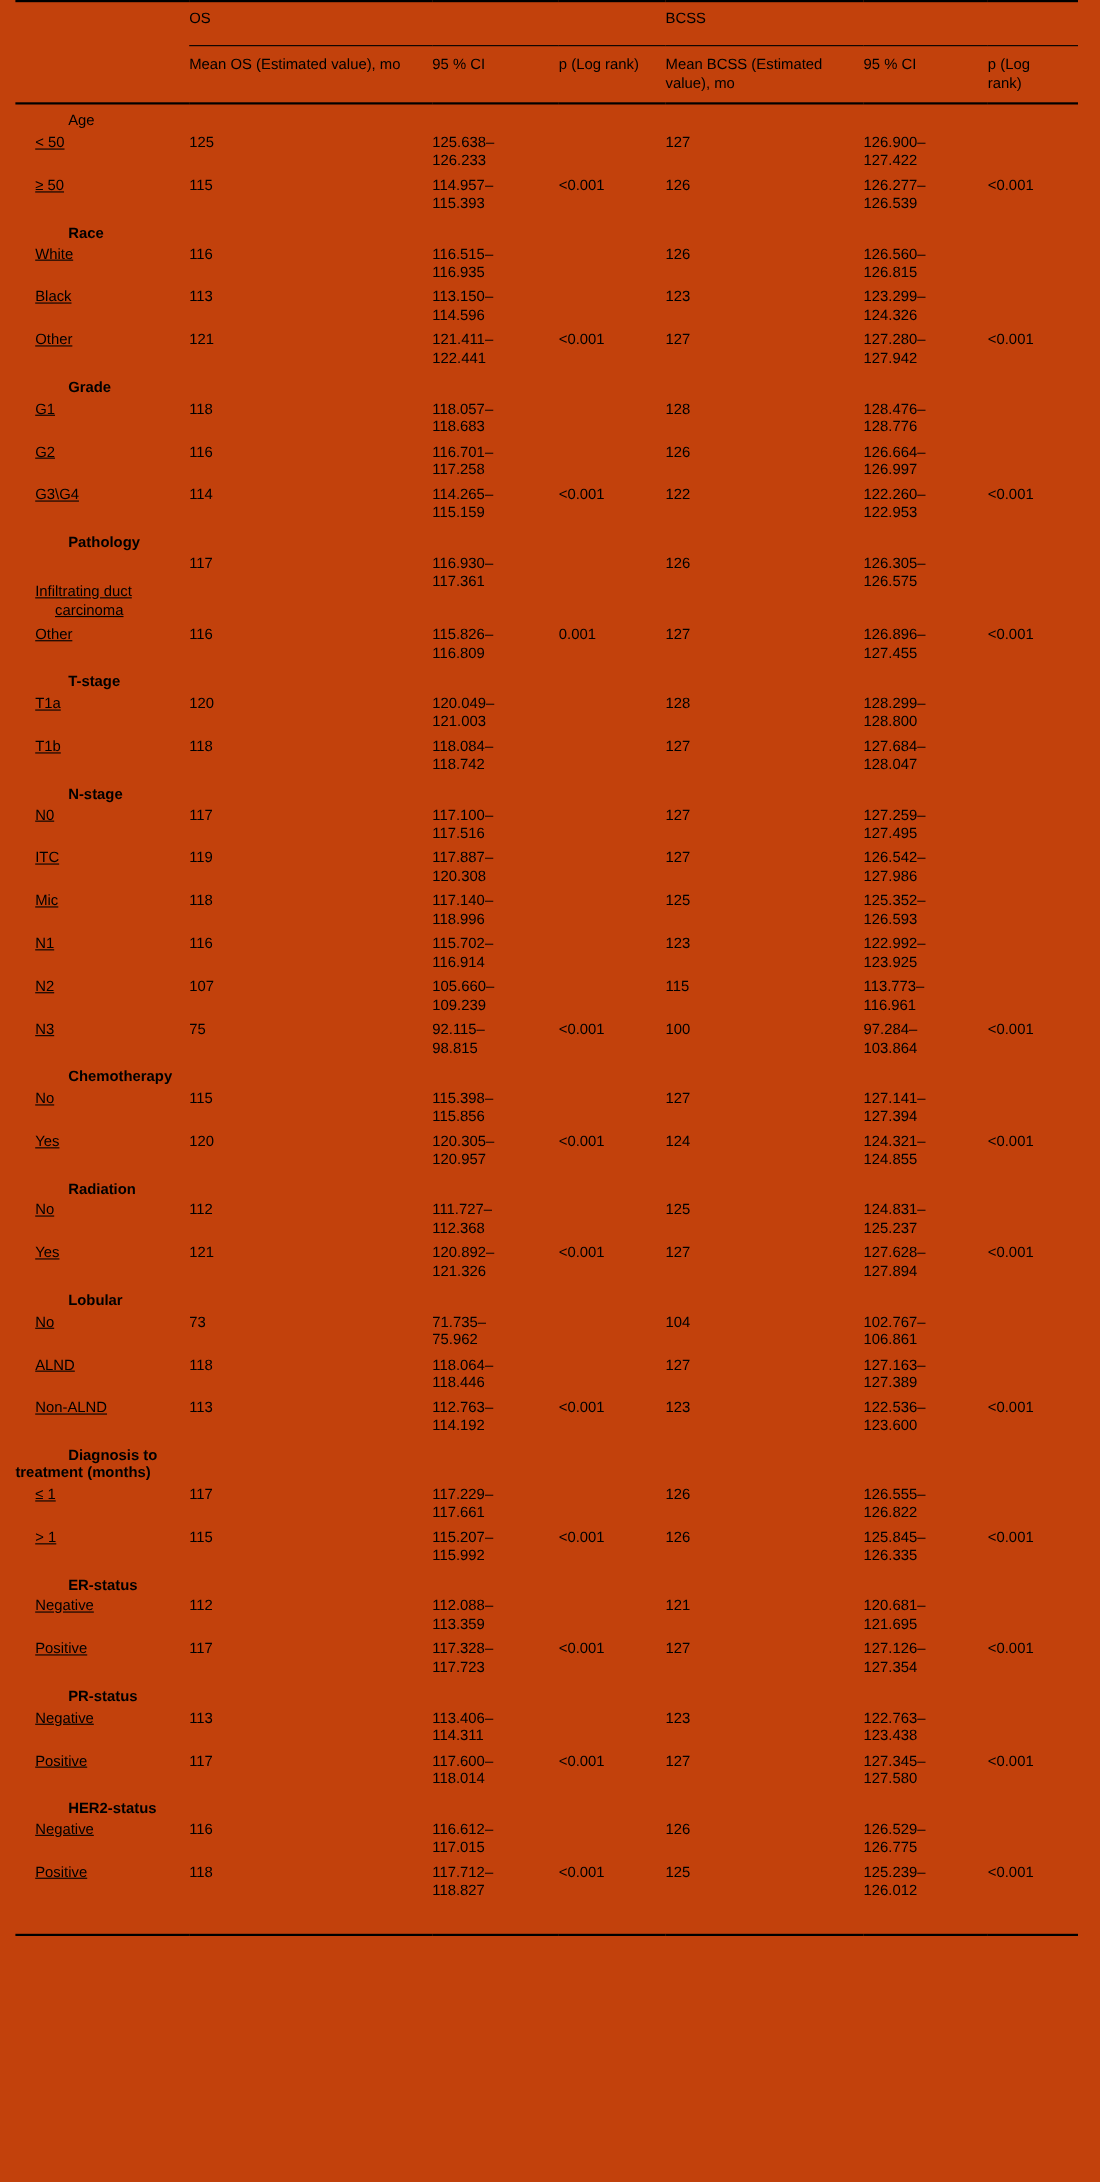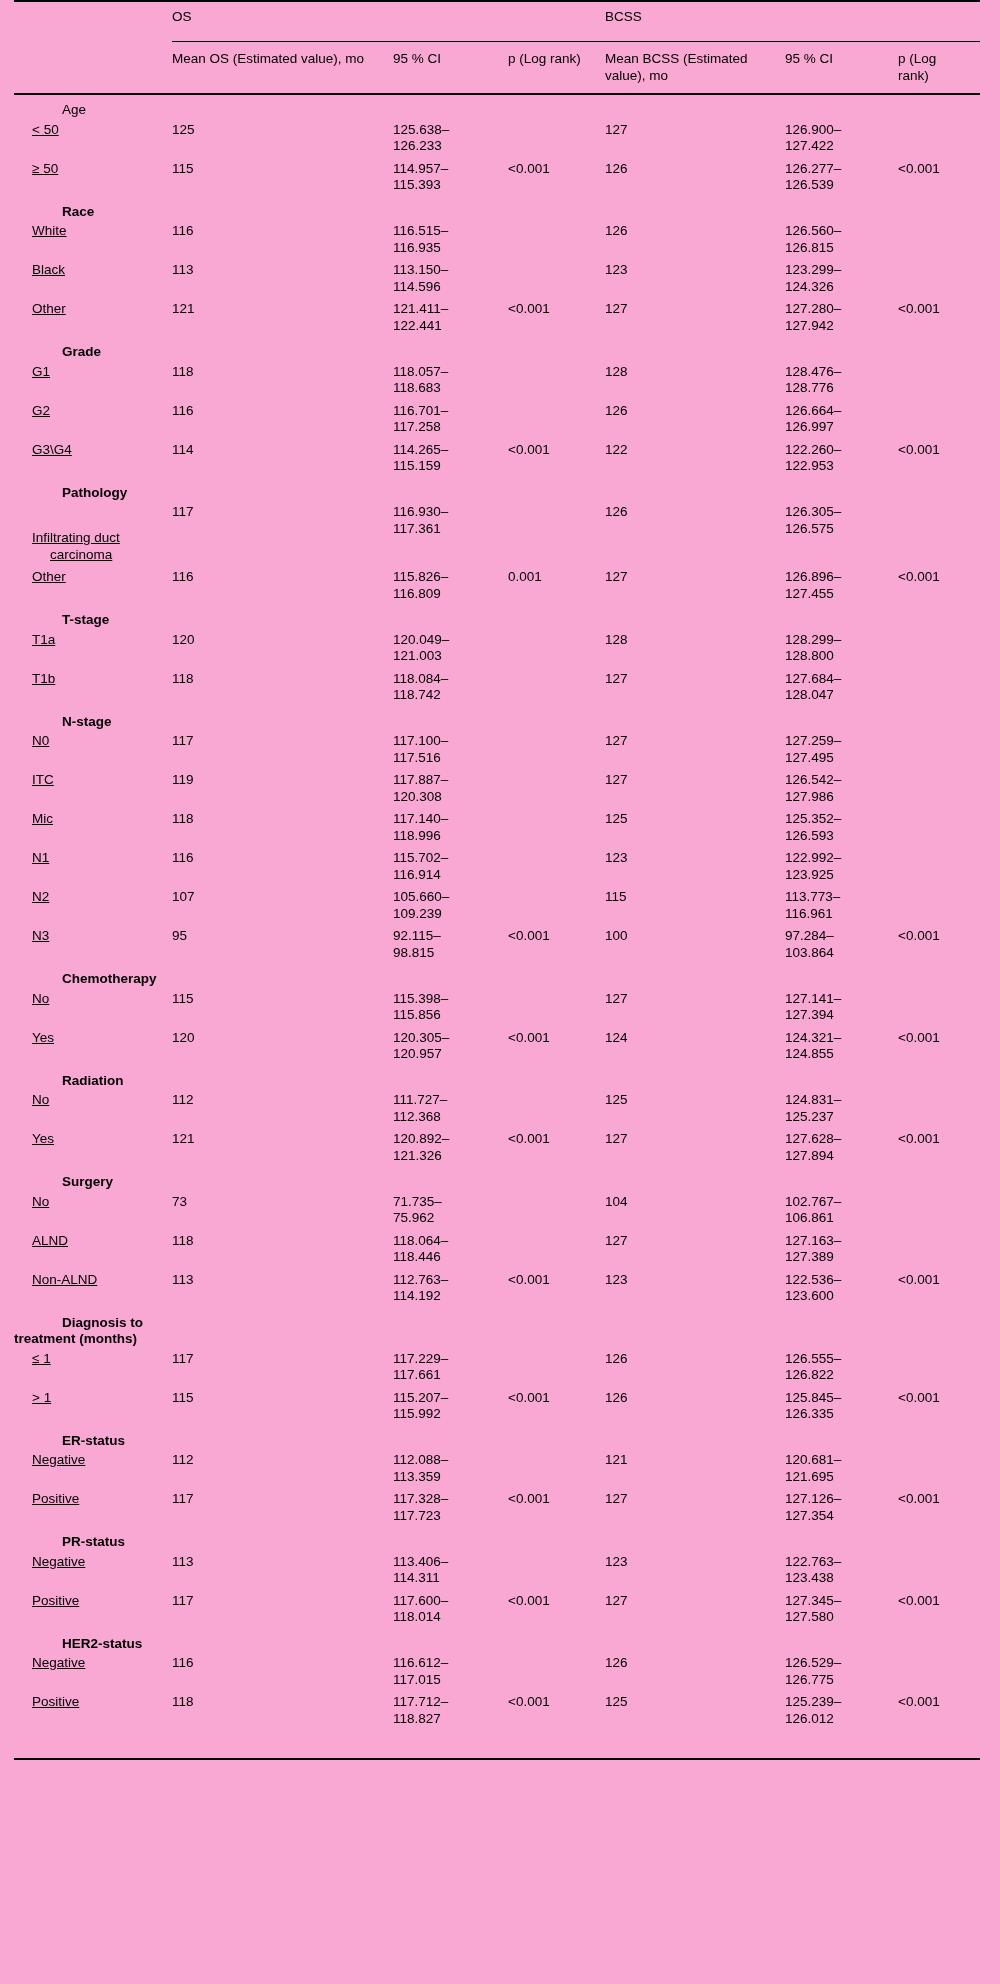--- a/index.html
+++ b/index.html
@@ -9,21 +9,21 @@
   }
   body {
     font-family: "Liberation Sans", sans-serif;
     color: #000000;
     -webkit-font-smoothing: antialiased;
   }
   #page {
     position: relative;
     width: 1000px;
     height: 1984px;
-    background: #f9a8d4;
+    background: #c2410c;
     overflow: hidden;
   }
   table.stat-table {
     width: 966px;
     margin: 0 0 0 14px;
     border-collapse: collapse;
     table-layout: fixed;
     font-size: 13.5px;
     line-height: 16.5px;
   }
@@ -394,21 +394,21 @@
           <td></td>
           <td>115</td>
           <td class="ci">113.773–
 116.961</td>
           <td></td>
         </tr>
         <tr>
           <td>
             <span class="lvl">N3</span>
           </td>
-          <td>95</td>
+          <td>75</td>
           <td class="ci">92.115–
 98.815</td>
           <td>&lt;0.001</td>
           <td>100</td>
           <td class="ci">97.284–
 103.864</td>
           <td>&lt;0.001</td>
         </tr>
         <tr class="section-row">
           <td><span class="cat">Chemotherapy</span></td>
@@ -474,21 +474,21 @@
           <td>121</td>
           <td class="ci">120.892–
 121.326</td>
           <td>&lt;0.001</td>
           <td>127</td>
           <td class="ci">127.628–
 127.894</td>
           <td>&lt;0.001</td>
         </tr>
         <tr class="section-row">
-          <td><span class="cat">Surgery</span></td>
+          <td><span class="cat">Lobular</span></td>
           <td></td>
           <td></td>
           <td></td>
           <td></td>
           <td></td>
           <td></td>
         </tr>
         <tr>
           <td>
             <span class="lvl">No</span>

